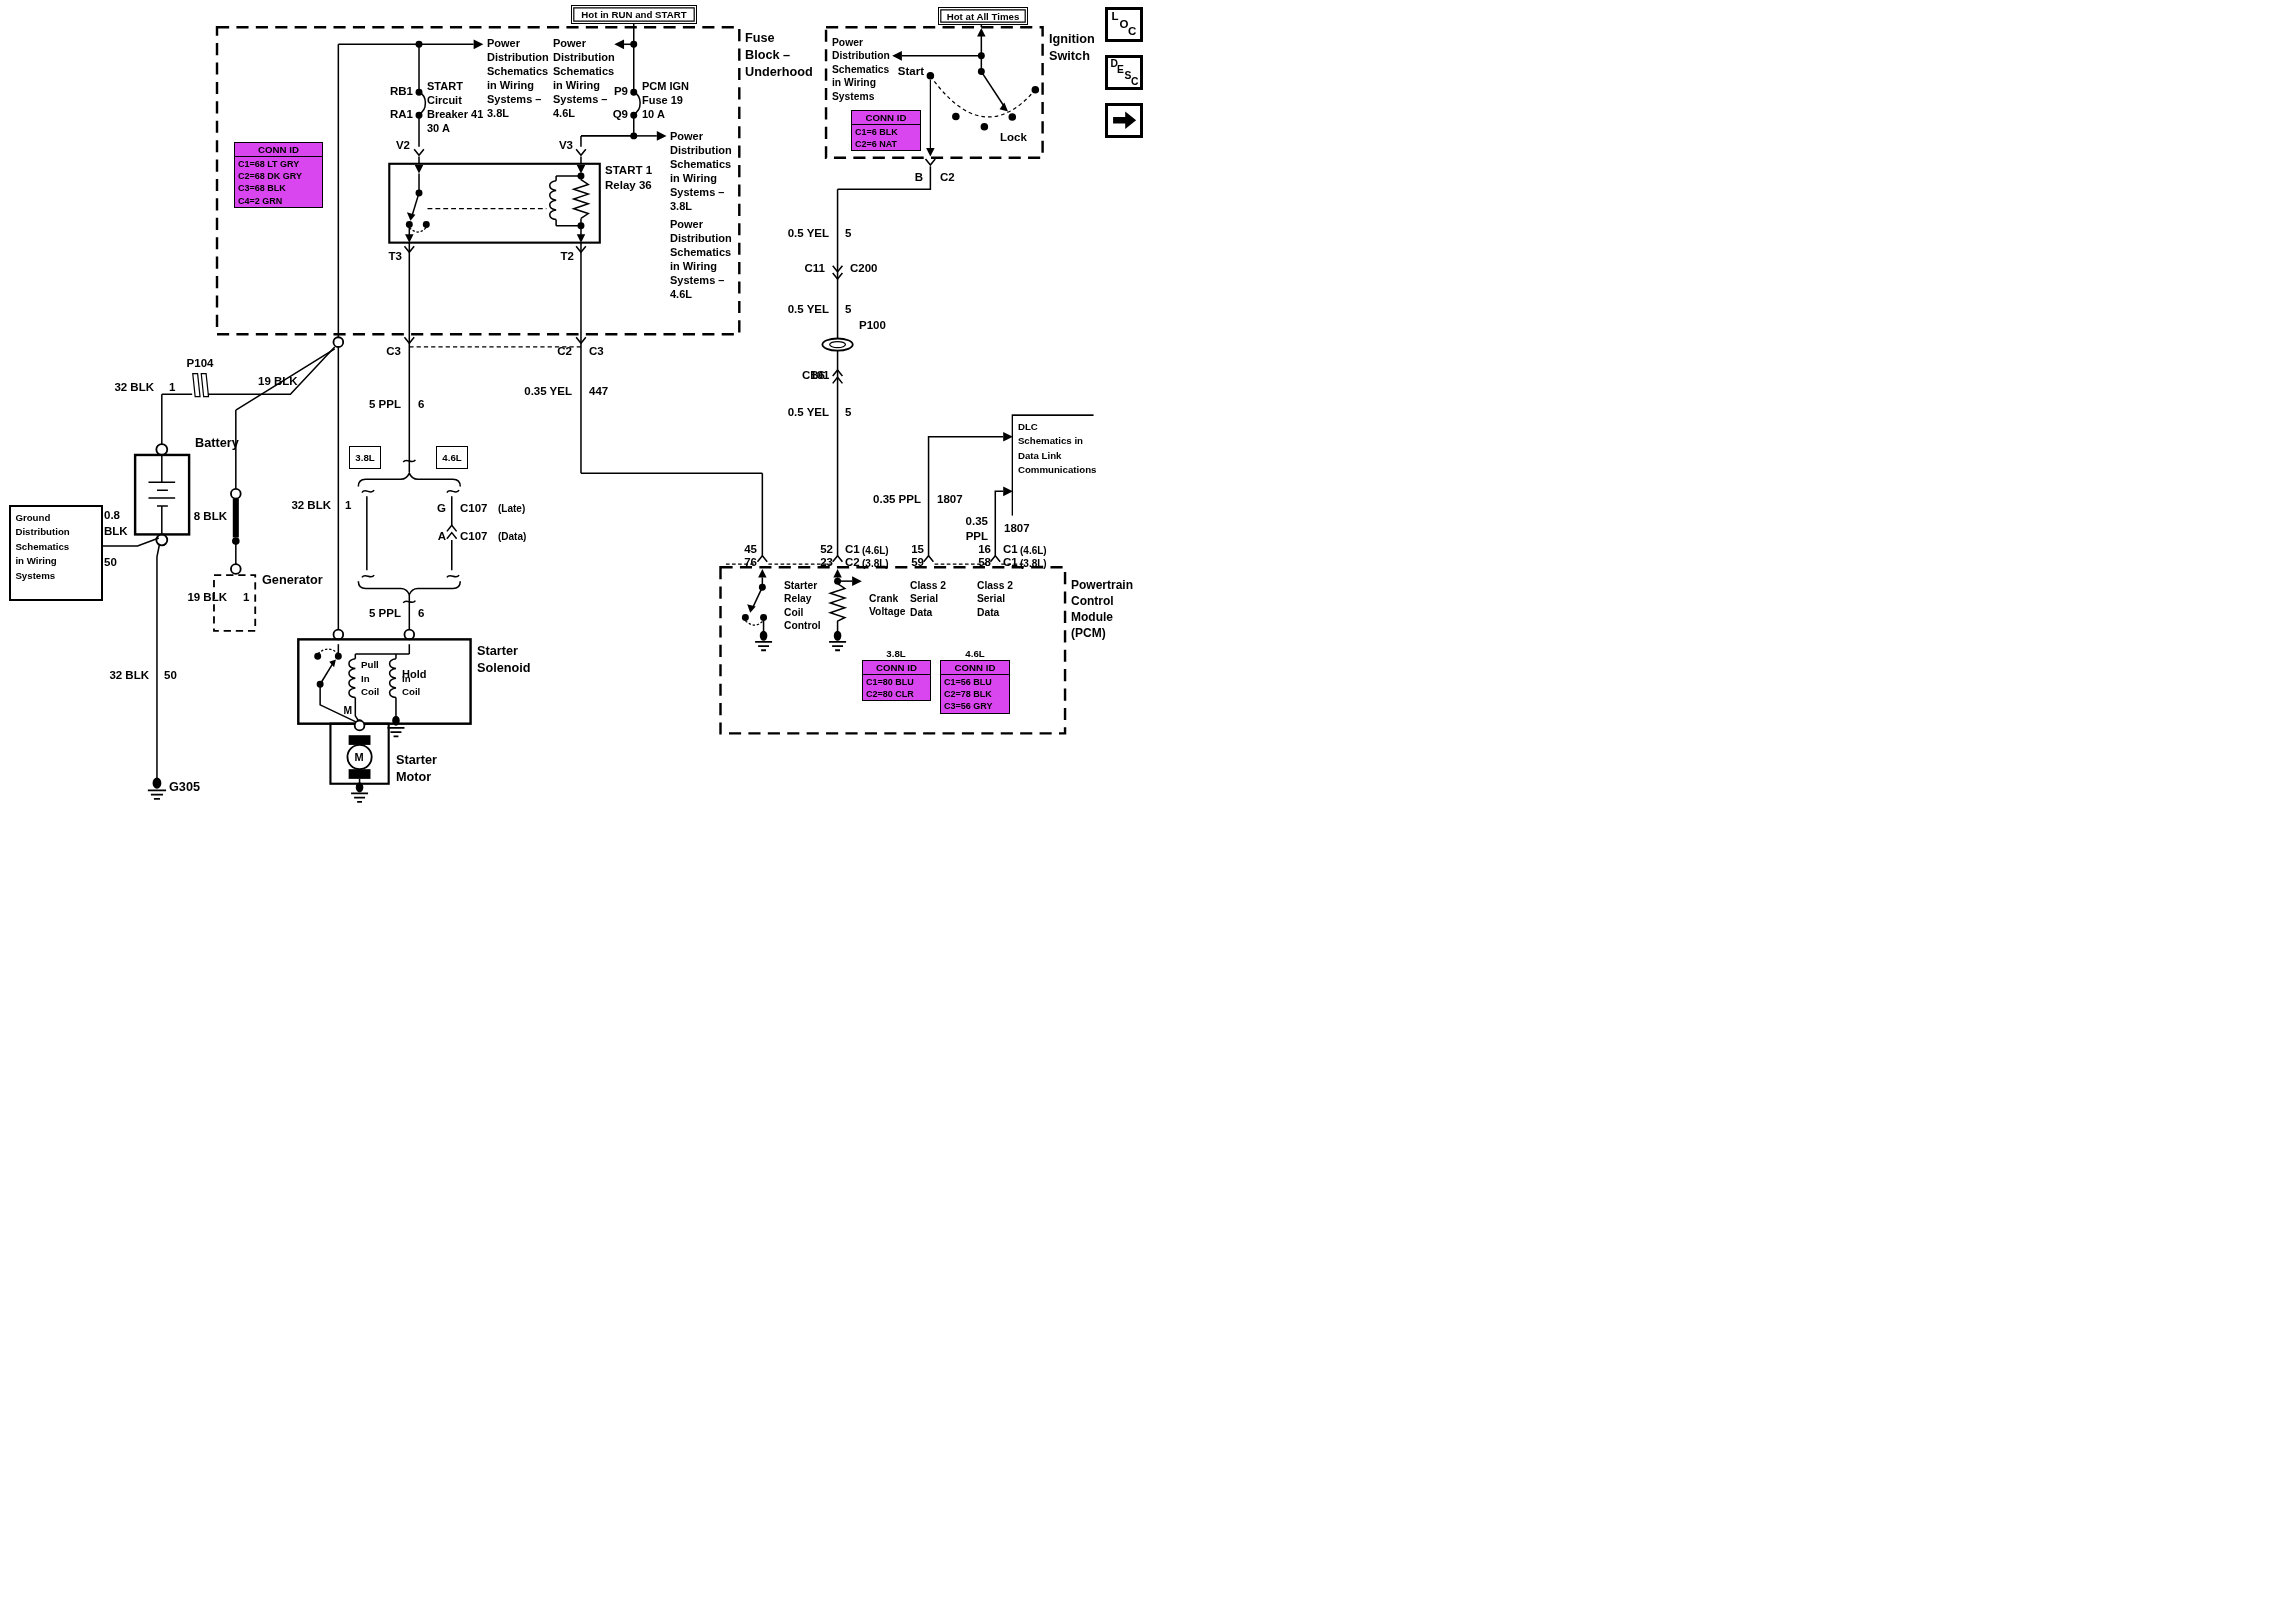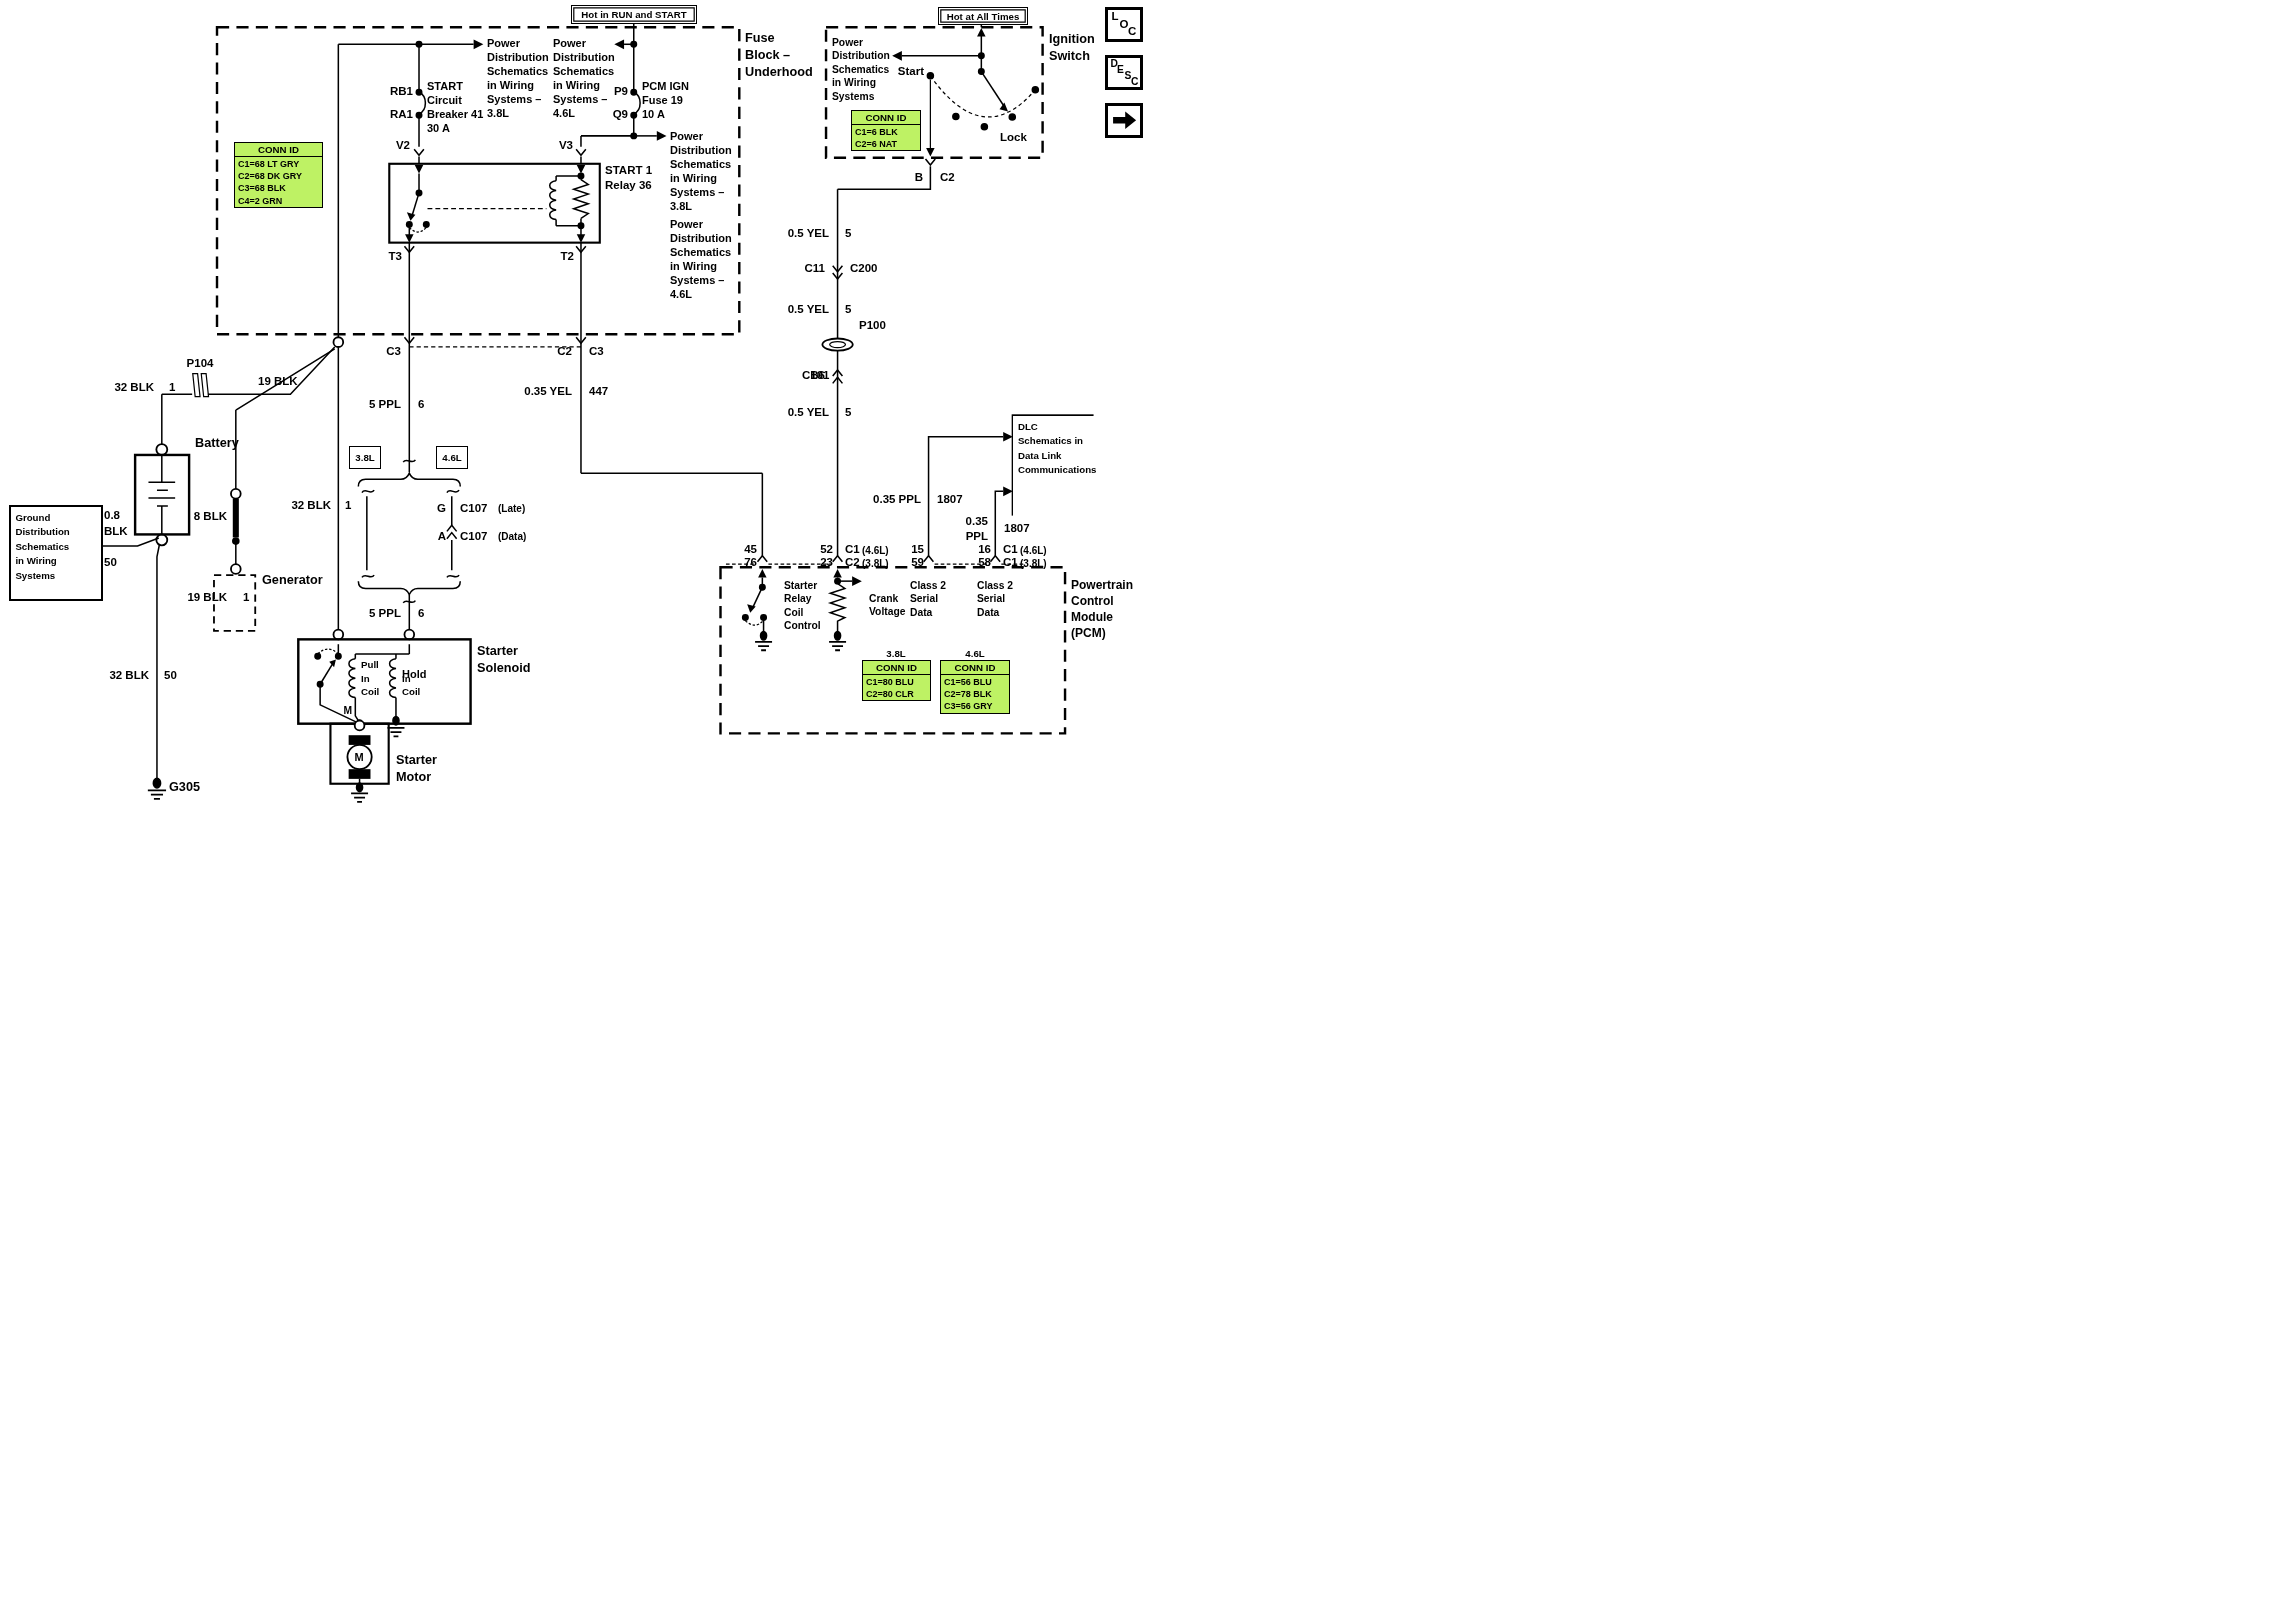--- a/index.html
+++ b/index.html
@@ -9,21 +9,21 @@
   .lb{position:absolute;white-space:nowrap;font-size:11.5px;transform:translate(0,-50%);line-height:1}
   .ra{transform:translate(-100%,-50%)}
   .ctr{transform:translate(-50%,-50%)}
   .big{font-size:12.7px}
   .sm{font-size:10px}
   .md{font-size:10.3px}
   .txtblk{position:absolute;font-size:11px;line-height:14px;white-space:nowrap}
   .txtblk.small{font-size:10.3px;line-height:13.4px}
   .hot{position:absolute;border:1.8px solid #000;box-shadow:inset 0 0 0 1.2px #fff,inset 0 0 0 2.4px #000;
        display:flex;align-items:center;justify-content:center;font-size:9.7px;white-space:nowrap}
-  .connbox{position:absolute;border:1.8px solid #000;background:#bef264}
+  .connbox{position:absolute;border:1.8px solid #000;background:#d946ef}
   .connbox .t{border-bottom:1.8px solid #000;text-align:center;font-size:9.7px;padding:1.2px 2.4px;white-space:nowrap}
   .connbox .r{font-size:9px;padding:1.2px 3px;white-space:nowrap}
   .engtag{position:absolute;border:1.8px solid #000;display:flex;align-items:center;justify-content:center;
           font-size:9.7px;background:#fff}
   .refblk{position:absolute;border:2.4px solid #000;background:#fff;font-size:9.7px;line-height:14.6px;padding:3.6px 4.9px;white-space:nowrap}
   .sqbtn{position:absolute;border:3px solid #000;width:32px;height:28.5px;background:#fff}
   .sqbtn span{position:absolute;font-size:11.5px;line-height:1}
 </style>
 </head>
 <body>

